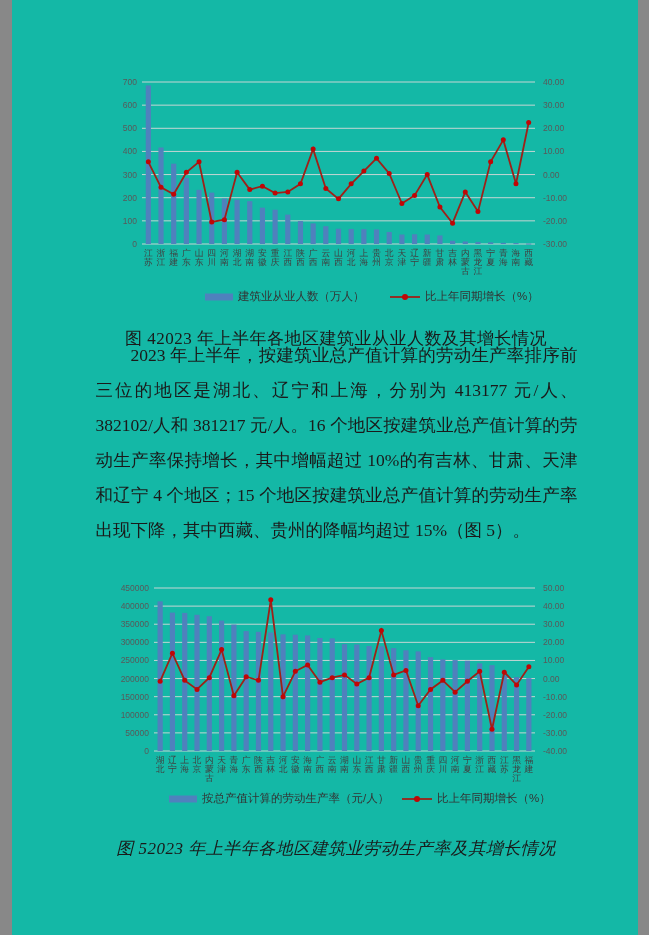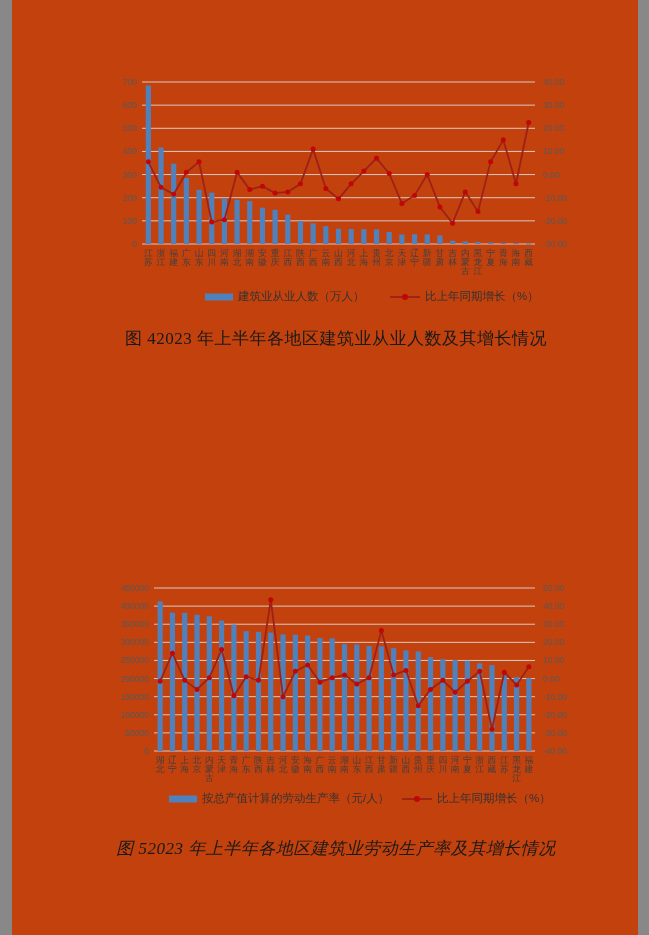--- a/index.html
+++ b/index.html
@@ -1,18 +1,18 @@
 <!DOCTYPE html>
 <html><head>
 <meta charset="utf-8">
 <style>
   html,body{margin:0;padding:0;}
   body{background:#888; font-family:"Liberation Serif", serif;}
   .page{
-    position:relative; width:626px; height:935px; background:#c2410c;
+    position:relative; width:626px; height:935px; background:#14b8a6;
     margin:0 auto; overflow:hidden;
   }
   .chart-svg{position:absolute;}
   .chart-svg text.ax{font-family:"Liberation Sans", sans-serif; font-size:8.5px; fill:#595959;}
   .chart-svg text.cat{font-family:"Liberation Sans", sans-serif; font-size:8.8px; fill:#404040;}
   .chart-svg text.lg{font-family:"Liberation Sans", sans-serif; font-size:11.5px; fill:#333333;}
   .caption{
     position:absolute; left:0; width:649px; text-align:center;
     font-size:17px; color:#1a1a1a; letter-spacing:0.5px;
   }
@@ -148,20 +148,21 @@
       <circle cx="431.66129032258067" cy="54.5" r="2.5" fill="#c00606"></circle>
       <rect x="108" y="225.5" width="28" height="7" fill="#4f81bd"></rect>
       <text x="141" y="232" class="lg">建筑业从业人数（万人）</text>
       <line x1="293" y1="229" x2="323" y2="229" stroke="#9e2118" stroke-width="1.8"></line>
       <circle cx="308" cy="229" r="3" fill="#c00606"></circle>
       <text x="328" y="232" class="lg">比上年同期增长（%）</text>
     </svg>
 
   <div class="caption" style="top:327px;">图 42023 年上半年各地区建筑业从业人数及其增长情况</div>
 
+  <p class="body-text" style="top:338px; margin:0;">2023 年上半年，按建筑业总产值计算的劳动生产率排序前三位的地区是湖北、辽宁和上海，分别为 413177 元/人、382102/人和 381217 元/人。16 个地区按建筑业总产值计算的劳动生产率保持增长，其中增幅超过 10%的有吉林、甘肃、天津和辽宁 4 个地区；15 个地区按建筑业总产值计算的劳动生产率出现下降，其中西藏、贵州的降幅均超过 15%（图 5）。</p>
 
   <svg id="chart-fig5" class="chart-svg" style="left:85px; top:576px;" width="480" height="252" viewBox="0 0 480 252">
       <line x1="57" y1="12" x2="438" y2="12" stroke="#d9d9d9" stroke-width="0.9"></line>
       <text x="52" y="15" text-anchor="end" class="ax">450000</text>
       <text x="446" y="15" text-anchor="start" class="ax">50.00</text>
       <line x1="57" y1="30.11111111111111" x2="438" y2="30.11111111111111" stroke="#d9d9d9" stroke-width="0.9"></line>
       <text x="52" y="33.111111111111114" text-anchor="end" class="ax">400000</text>
       <text x="446" y="33.111111111111114" text-anchor="start" class="ax">40.00</text>
       <line x1="57" y1="48.22222222222222" x2="438" y2="48.22222222222222" stroke="#d9d9d9" stroke-width="0.9"></line>
       <text x="52" y="51.22222222222222" text-anchor="end" class="ax">350000</text>

